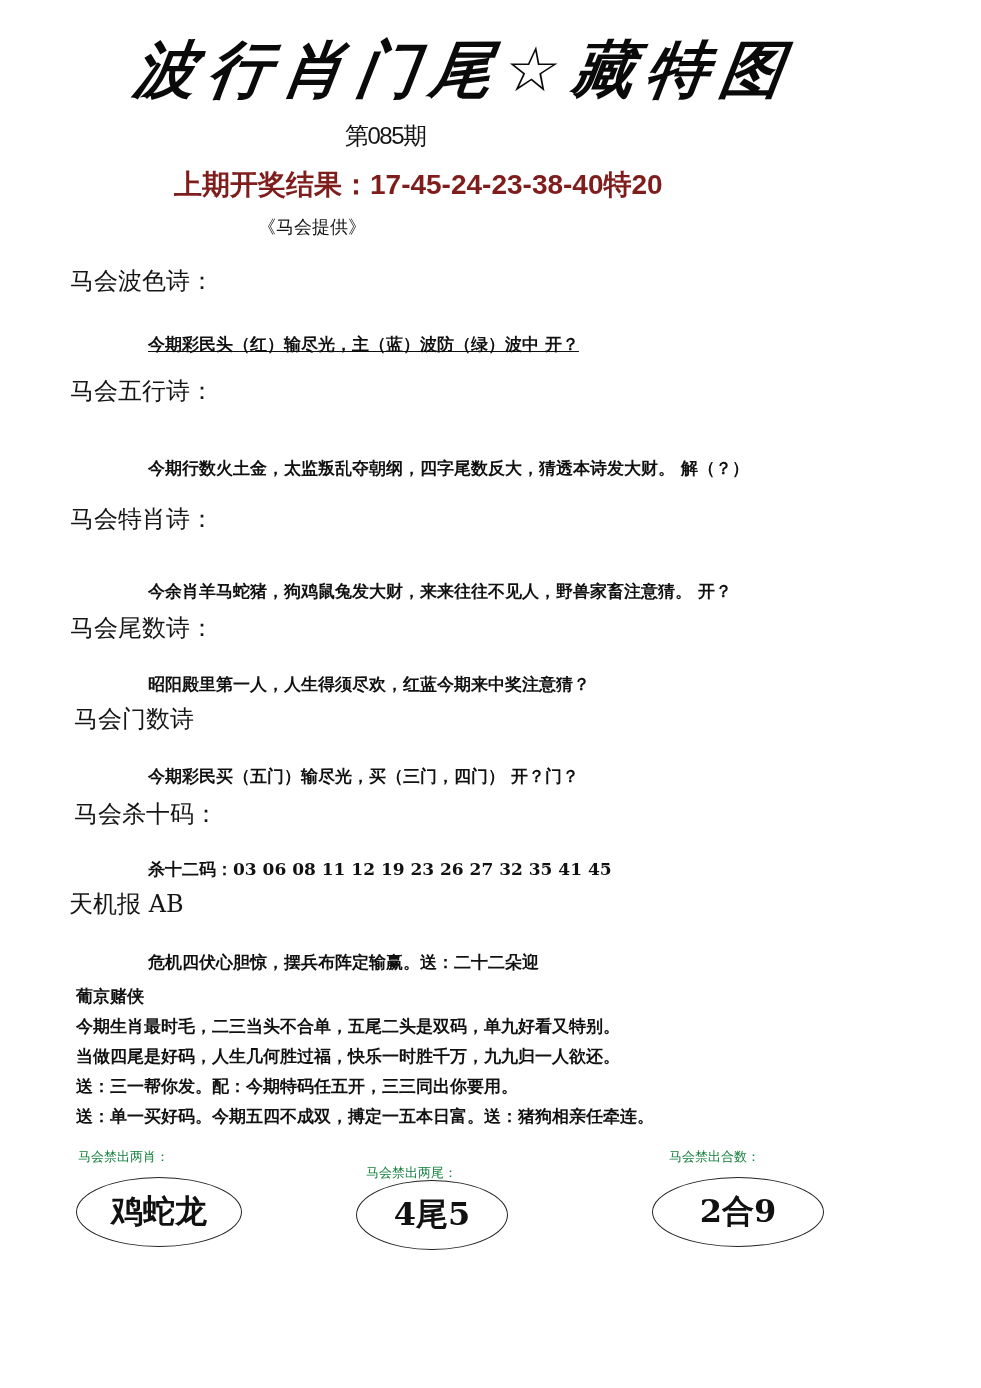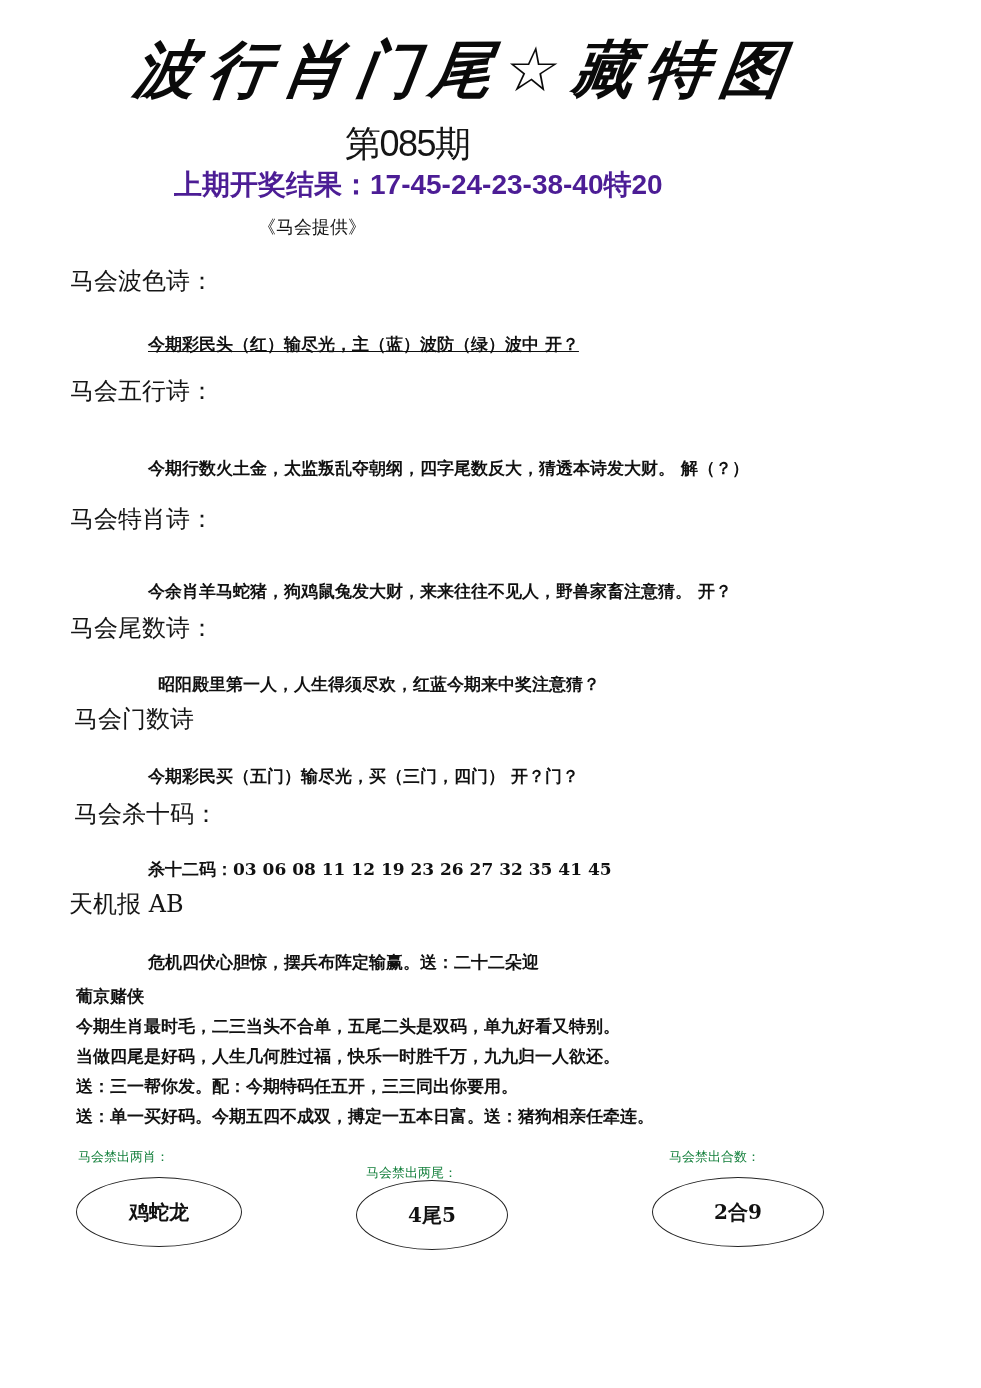--- a/index.html
+++ b/index.html
@@ -1,50 +1,50 @@
 <!DOCTYPE html>
 <html><head>
   <meta charset="utf-8">
   <style>
     html, body { margin: 0; padding: 0; background: #ffffff; }
     body { width: 981px; height: 1388px; position: relative; overflow: hidden;
            font-family: "DejaVu Serif", "Liberation Serif", serif; color: #111; }
     .abs { position: absolute; white-space: nowrap; }
     .title { left: 135px; top: 28px; font-family: "DejaVu Sans", sans-serif; font-size: 62px; font-weight: bold;
              font-style: italic; letter-spacing: 12px; transform: skewX(-8deg); color: #0a0a0a; }
-    .issue { left: 345px; top: 120px; font-family: "Liberation Sans", sans-serif; font-size: 36px; letter-spacing: -1.5px; color: #151515; }
-    .result { left: 174px; top: 166px; font-family: "Liberation Sans", sans-serif; font-size: 28px; font-weight: bold; color: #4c1d95; }
+    .issue { left: 345px; top: 120px; font-family: "Liberation Sans", sans-serif; font-size: 24px; letter-spacing: -1.5px; color: #151515; }
+    .result { left: 174px; top: 166px; font-family: "Liberation Sans", sans-serif; font-size: 28px; font-weight: bold; color: #7f1d1d; }
     .provider { left: 258px; top: 215px; font-family: "DejaVu Sans", sans-serif; font-size: 18px; color: #151515; }
     .sec-h { font-family: "DejaVu Serif", serif; font-size: 24px; color: #151515; }
     .poem { font-family: "DejaVu Serif", serif; font-size: 17px; font-weight: bold; color: #111; }
     .big { font-family: "DejaVu Serif", serif; font-size: 17px; font-weight: bold; color: #111; }
     .ban-label { font-family: "DejaVu Sans", sans-serif; font-size: 13px; color: #15803d; }
     .ellipse { position: absolute; border: 1.5px solid #222; border-radius: 50%; display: flex;
                align-items: center; justify-content: center; }
-    .ellipse span { font-family: "DejaVu Serif", serif; font-weight: bold; font-size: 20px; color: #111; }
+    .ellipse span { font-family: "DejaVu Serif", serif; font-weight: bold; font-size: 32px; color: #111; }
   </style>
 </head>
 <body>
 
 <div class="abs title">波行肖门尾☆藏特图</div>
 <div class="abs issue">第085期</div>
 <div class="abs result">上期开奖结果：17-45-24-23-38-40特20</div>
 <div class="abs provider">《马会提供》</div>
 
 <div class="abs sec-h" style="left:70px;top:265px;">马会波色诗：</div>
 <div class="abs poem" style="left:148px;top:333px;text-decoration:underline;">今期彩民头（红）输尽光，主（蓝）波防（绿）波中  开？</div>
 
 <div class="abs sec-h" style="left:70px;top:375px;">马会五行诗：</div>
 <div class="abs poem" style="left:148px;top:457px;">今期行数火土金，太监叛乱夺朝纲，四字尾数反大，猜透本诗发大财。  解（？）</div>
 
 <div class="abs sec-h" style="left:70px;top:503px;">马会特肖诗：</div>
 <div class="abs poem" style="left:148px;top:580px;">今余肖羊马蛇猪，狗鸡鼠兔发大财，来来往往不见人，野兽家畜注意猜。  开？</div>
 
 <div class="abs sec-h" style="left:70px;top:612px;">马会尾数诗：</div>
-<div class="abs poem" style="left:158px;top:673px;">昭阳殿里第一人，人生得须尽欢，红蓝今期来中奖注意猜？</div>
+<div class="abs poem" style="left:148px;top:673px;">昭阳殿里第一人，人生得须尽欢，红蓝今期来中奖注意猜？</div>
 
 <div class="abs sec-h" style="left:74px;top:703px;">马会门数诗</div>
 <div class="abs poem" style="left:148px;top:765px;">今期彩民买（五门）输尽光，买（三门，四门）  开？门？</div>
 
 <div class="abs sec-h" style="left:74px;top:798px;">马会杀十码：</div>
 <div class="abs poem" style="left:148px;top:858px;">杀十二码：03  06  08  11  12  19  23  26  27  32  35  41  45</div>
 
 <div class="abs sec-h" style="left:69px;top:888px;">天机报 AB</div>
 <div class="abs poem" style="left:148px;top:951px;">危机四伏心胆惊，摆兵布阵定输赢。送：二十二朵迎</div>
 

